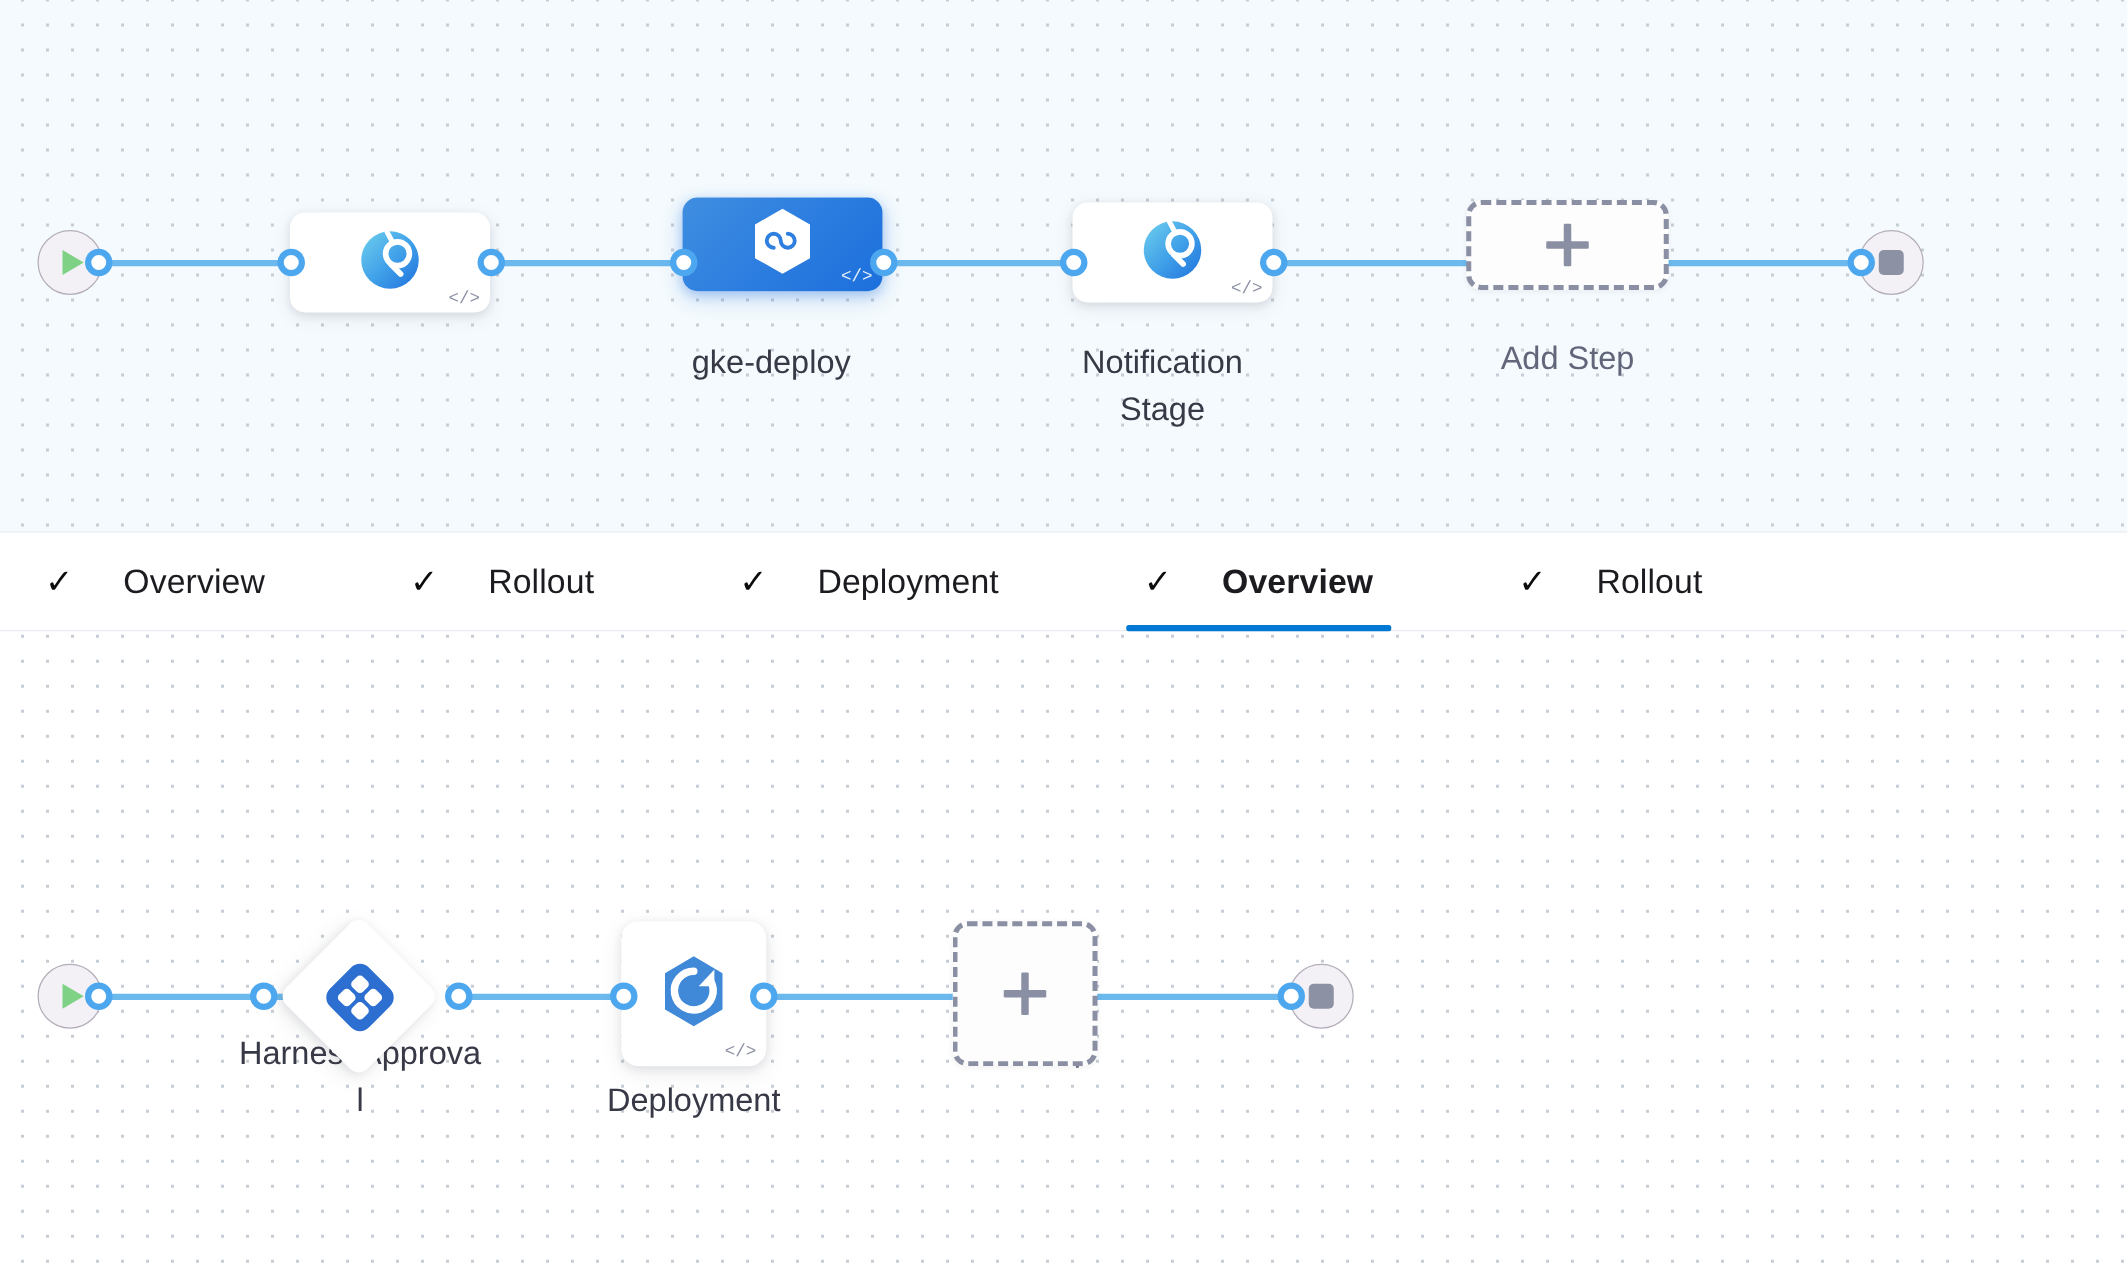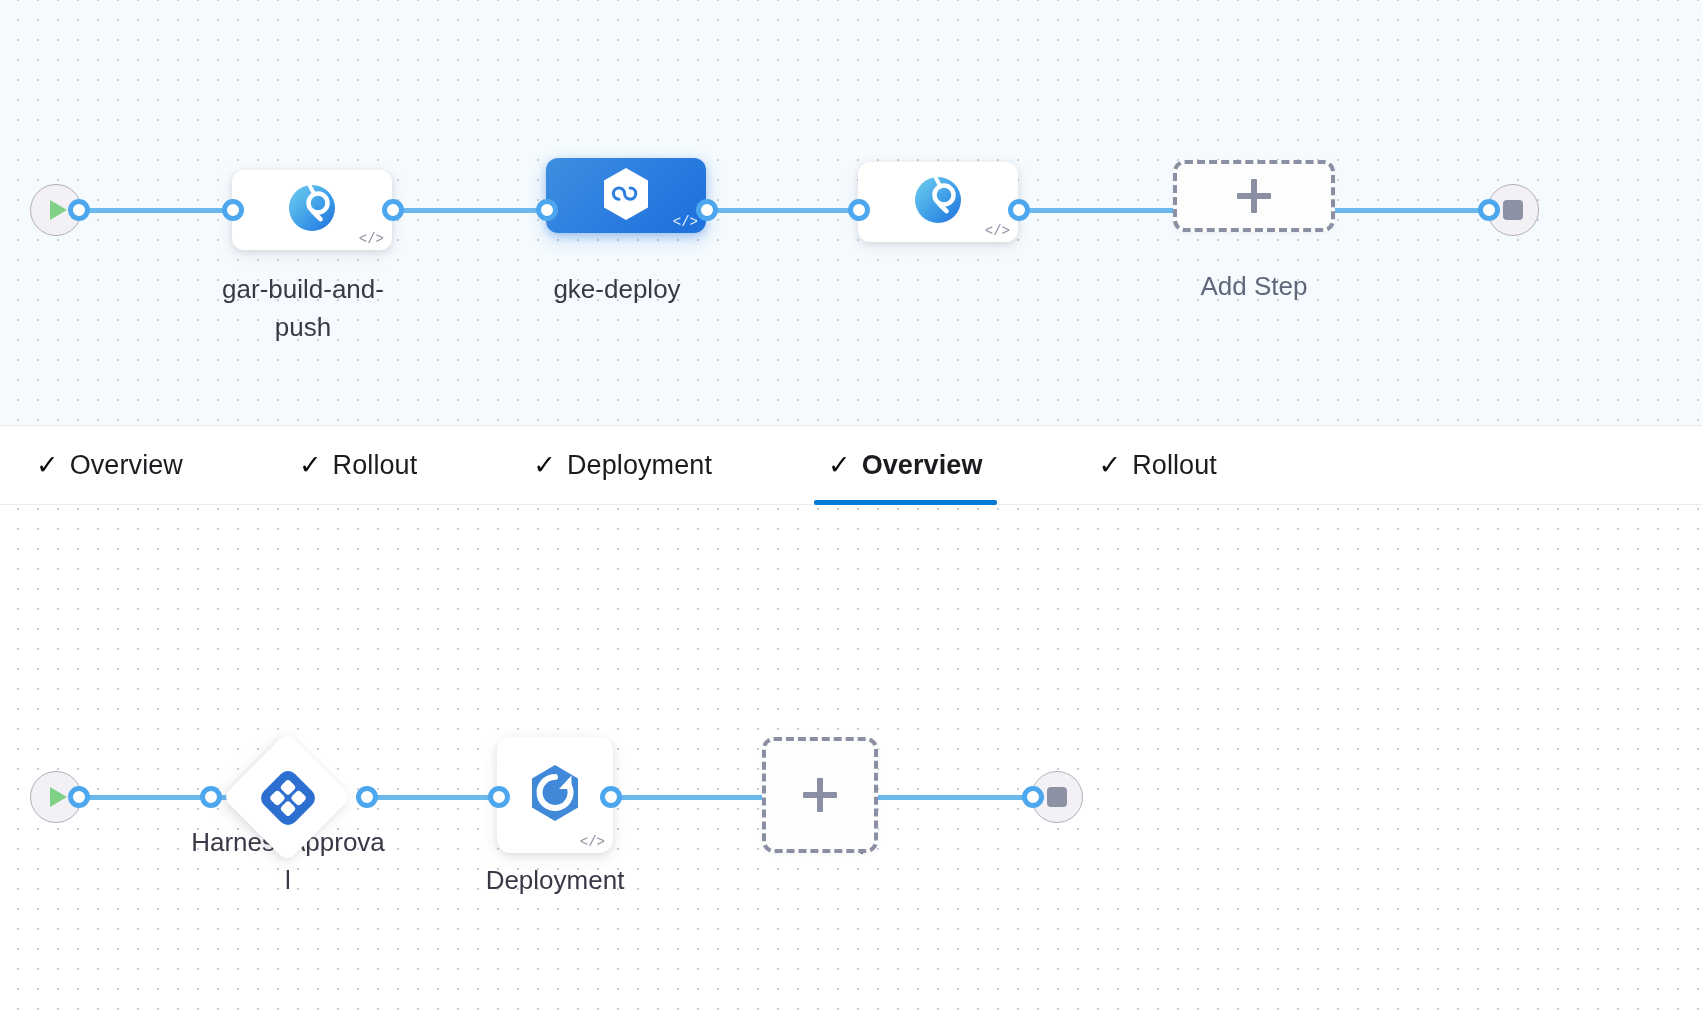--- a/index.html
+++ b/index.html
@@ -52,20 +52,21 @@
     font-size: 27px;
     line-height: 1;
     color: #0b0b0d;
     font-weight: 400;
   }
   .tab .tab-label {
     font-size: 27px;
     color: #1c1c20;
     letter-spacing: .1px;
     white-space: nowrap;
+    margin-left: 29px;
   }
   .tab.active .tab-label { font-weight: bold; }
   .tab.active::after {
     content: "";
     position: absolute;
     left: 0; right: 0; bottom: 0;
     height: 5px;
     background: #0278d5;
     border-radius: 2px;
   }
@@ -249,21 +250,20 @@
         </defs>
         <circle cx="26" cy="26" r="23" fill="url(#gradStage1)"></circle>
         <circle cx="32" cy="21" r="9.5" fill="none" stroke="#ffffff" stroke-width="4.5"></circle>
         <rect x="28.5" y="26" width="4.6" height="15" rx="2.3" fill="#ffffff" transform="rotate(-45 30.8 33.5)"></rect>
         <path d="M26 3 L26 13" stroke="#ffffff" stroke-width="4" stroke-linecap="round" transform="rotate(-28 26 8)"></path>
       </svg>
     </span>
     <span class="code-badge">&lt;/&gt;</span>
   </div>
   <div class="port" style="left:382px; top:199px;"></div>
-  <div class="node-label" style="left:213px; top:270px; width:180px;">gar-build-and-push</div>
 
   <div class="port" style="left:536px; top:199px;"></div>
   <div class="stage-card selected" style="left:546px; top:158px; height:75px;">
     <span>
       <svg width="52" height="56" viewBox="0 0 52 56" aria-hidden="true">
         <path d="M26 2 L48 14.5 L48 41.5 L26 54 L4 41.5 L4 14.5 Z" fill="#ffffff"></path>
         <path d="M19 33.2 a5.6 5.6 0 1 1 5.6 -5.6 a5.6 5.6 0 1 0 5.6 -5.6 a5.6 5.6 0 1 1 -5.6 5.6 a5.6 5.6 0 1 0 -5.6 5.6 Z" fill="none" stroke="#2e7fe0" stroke-width="3.1" stroke-linejoin="round"></path>
       </svg>
     </span>
     <span class="code-badge">&lt;/&gt;</span>
@@ -284,20 +284,21 @@
         </defs>
         <circle cx="26" cy="26" r="23" fill="url(#gradStage3)"></circle>
         <circle cx="32" cy="21" r="9.5" fill="none" stroke="#ffffff" stroke-width="4.5"></circle>
         <rect x="28.5" y="26" width="4.6" height="15" rx="2.3" fill="#ffffff" transform="rotate(-45 30.8 33.5)"></rect>
         <path d="M26 3 L26 13" stroke="#ffffff" stroke-width="4" stroke-linecap="round" transform="rotate(-28 26 8)"></path>
       </svg>
     </span>
     <span class="code-badge">&lt;/&gt;</span>
   </div>
   <div class="port" style="left:1008px; top:199px;"></div>
+  <div class="node-label" style="left:855px; top:270px; width:150px;">Notification Stage</div>
 
   <div class="add-dashed" style="left:1173px; top:160px; width:162px; height:72px;">
     <span class="plus-glyph"></span>
   </div>
   <div class="node-label muted" style="left:1164px; top:267px; width:180px;">Add Step</div>
 
   <div class="port" style="left:1478px; top:199px;"></div>
   <div class="terminal" style="left:1487px; top:184px;">
     <span class="stop-sq"></span>
   </div>

